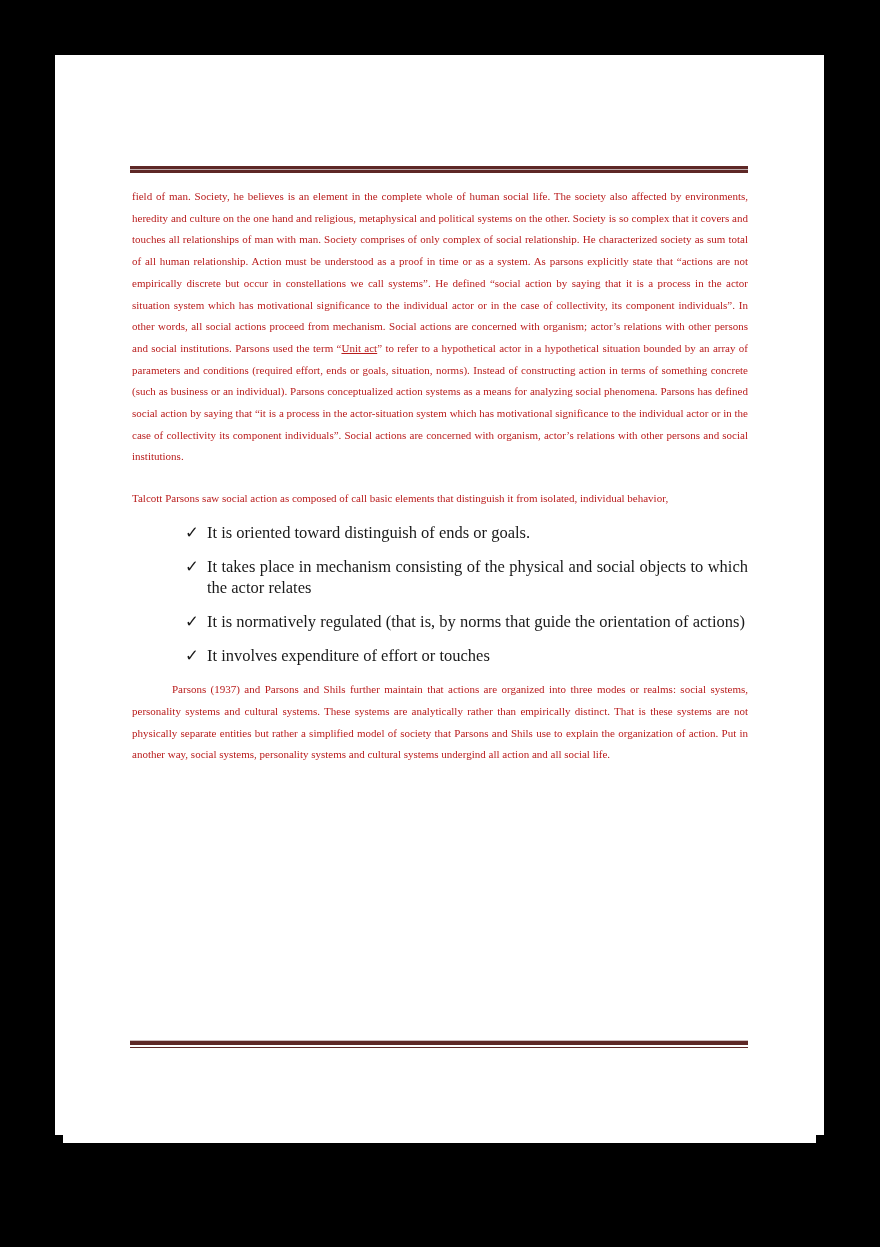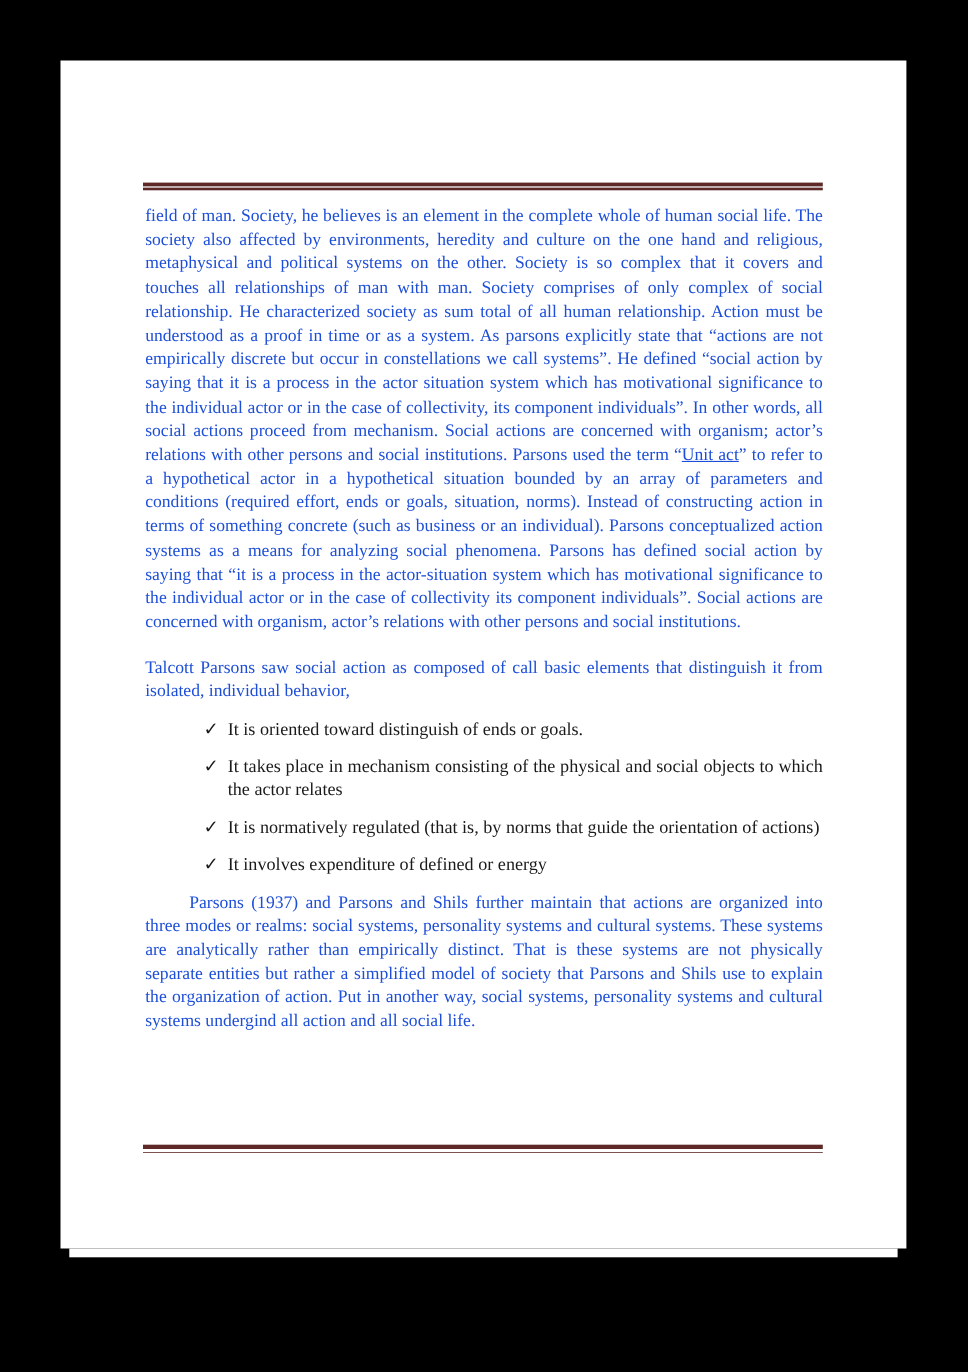--- a/index.html
+++ b/index.html
@@ -58,24 +58,24 @@
   }
   .content {
     position: absolute;
     left: 77px;
     right: 76px;
     top: 131px;
     color: #1a1a1a;
   }
   .para {
     margin: 0;
-    font-size: 16px;
+    font-size: 11px;
     line-height: 21.7px;
     text-align: justify;
-    color: #1d4ed8;
+    color: #b91c1c;
   }
   .p2 {
     margin-top: 20px;
   }
   .p3 {
     margin-top: 13px;
     text-indent: 40px;
   }
   .underlined-term {
     text-decoration: underline;
@@ -124,21 +124,21 @@
       <li>
         <span class="check">✓</span>
         <span class="li-text">It takes place in mechanism consisting of the physical and social objects to which the actor relates</span>
       </li>
       <li>
         <span class="check">✓</span>
         <span class="li-text">It is normatively regulated (that is, by norms that guide the orientation of actions)</span>
       </li>
       <li>
         <span class="check">✓</span>
-        <span class="li-text">It involves expenditure of defined or energy</span>
+        <span class="li-text">It involves expenditure of effort or touches</span>
       </li>
     </ul>
 
     <p class="para p3">Parsons (1937) and Parsons and Shils further maintain that actions are organized into three modes or realms: social systems, personality systems and cultural systems. These systems are analytically rather than empirically distinct. That is these systems are not physically separate entities but rather a simplified model of society that Parsons and Shils use to explain the organization of action. Put in another way, social systems, personality systems and cultural systems undergind all action and all social life.</p>
 
   </div>
 
   <div class="rule rule-bottom"></div>
 
 </div>

